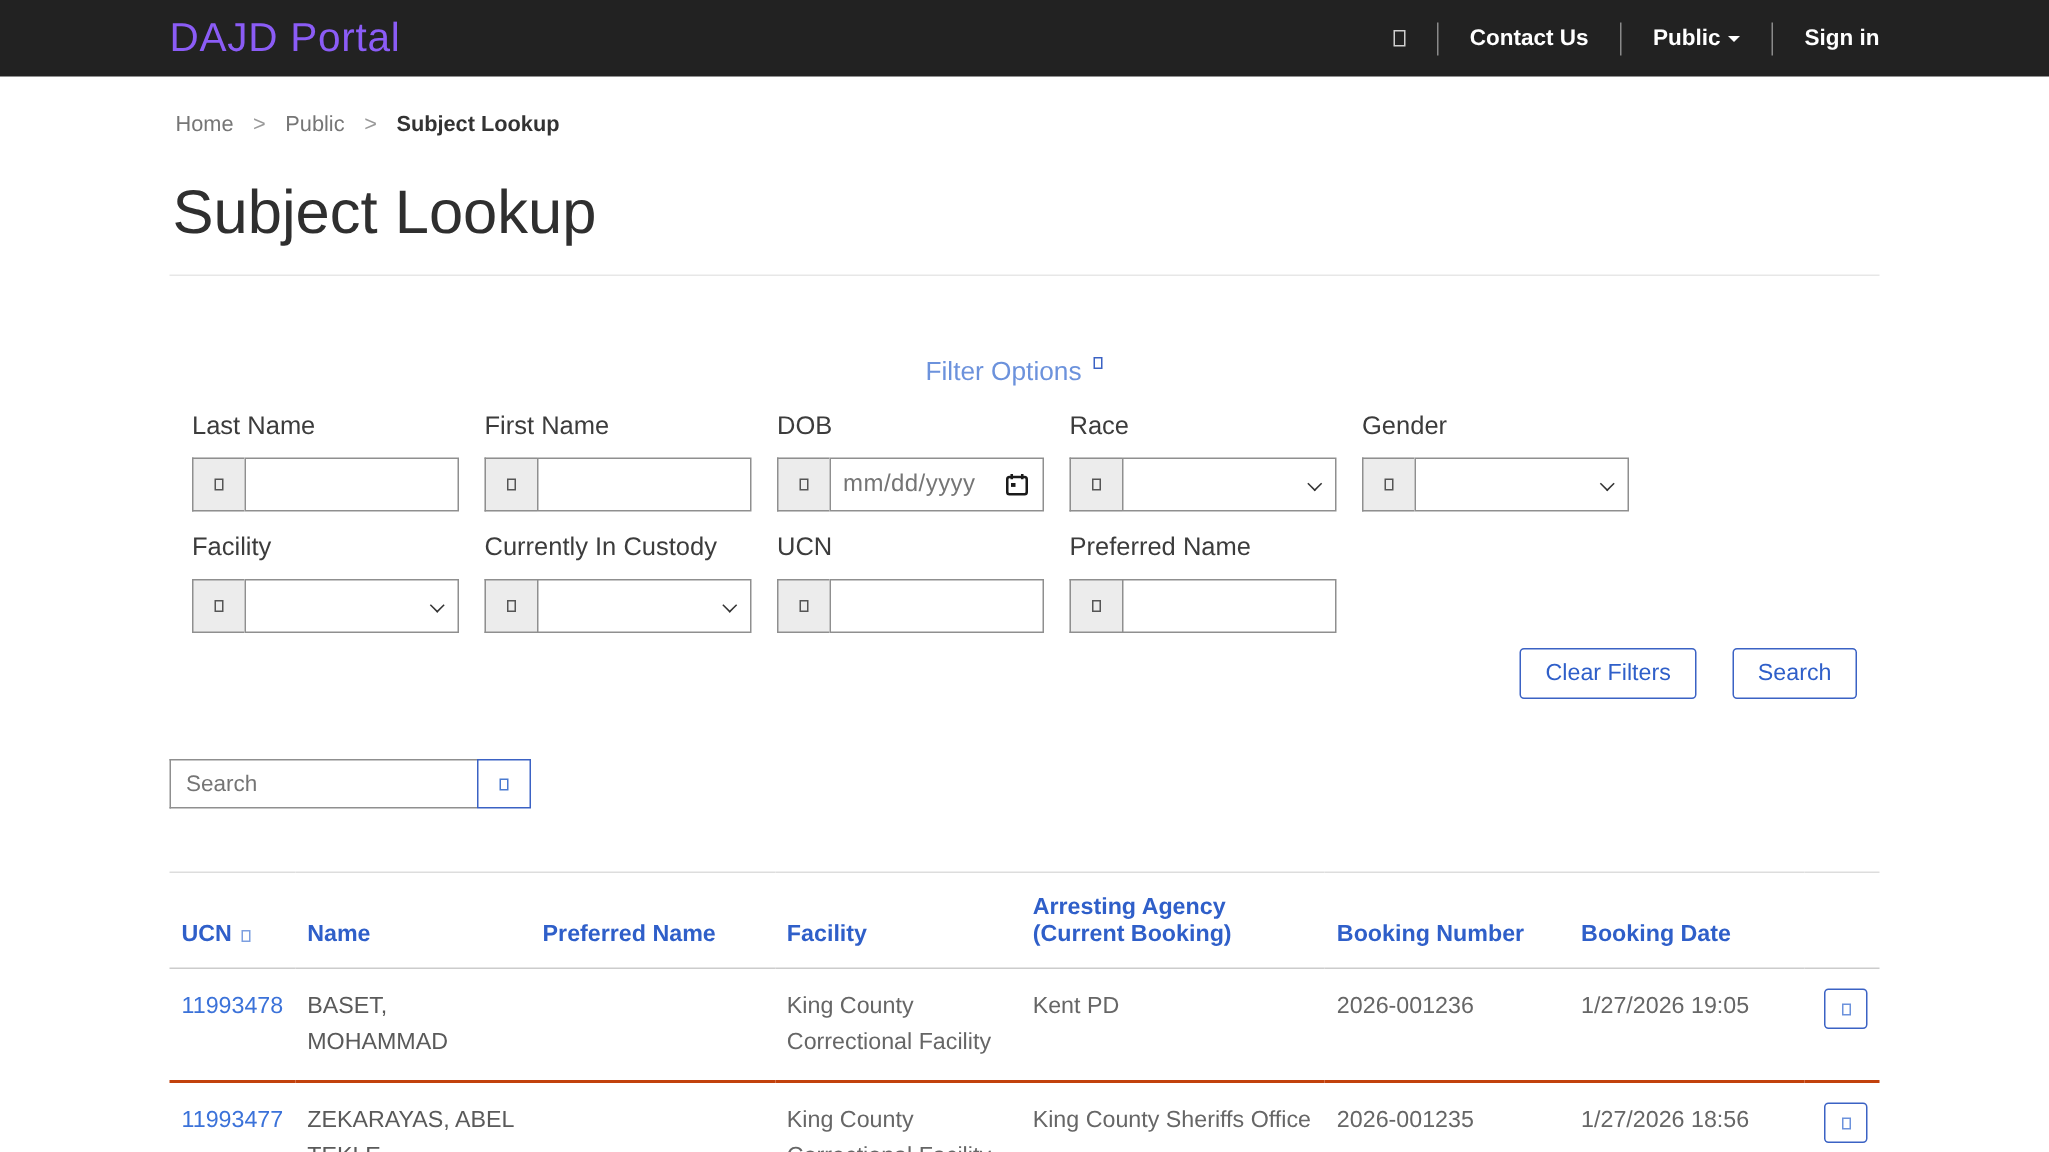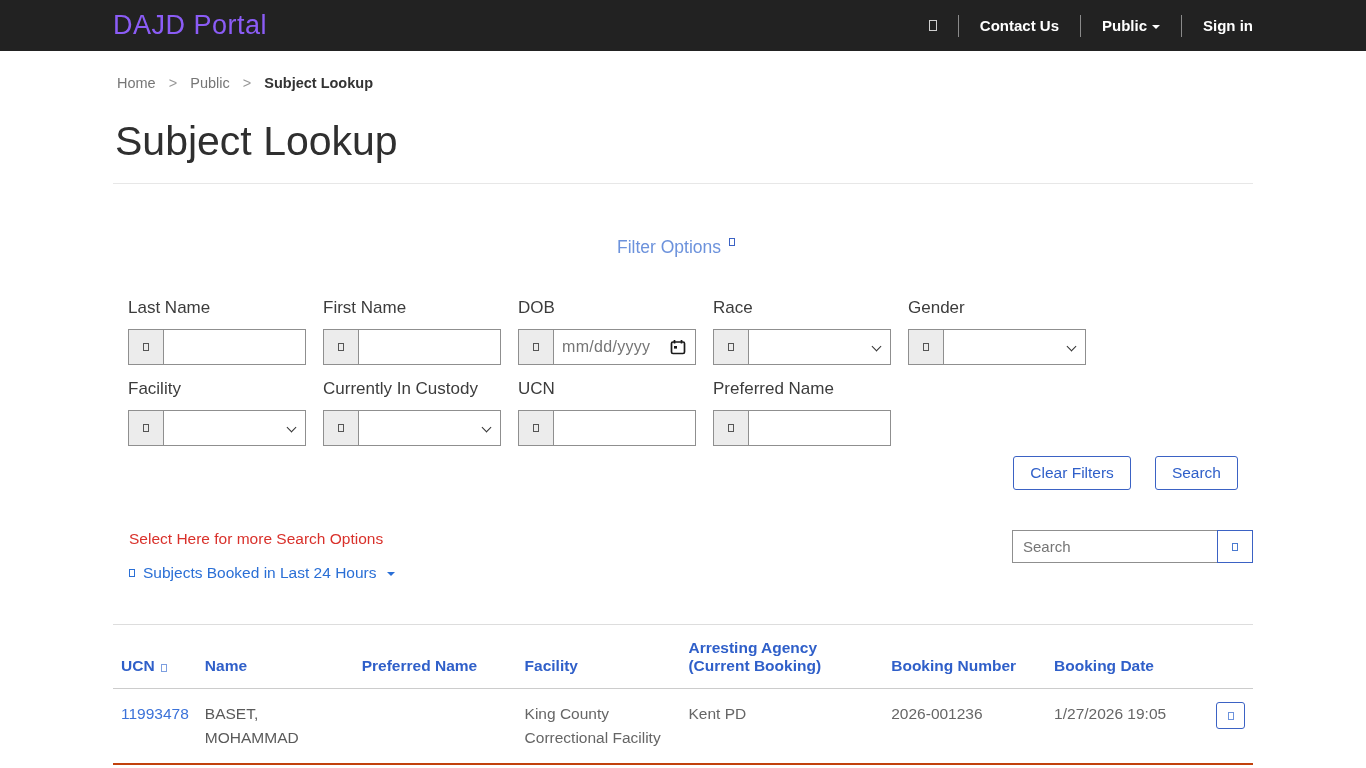--- a/index.html
+++ b/index.html
@@ -35,21 +35,21 @@
   
   .filter-row { display:flex; justify-content:center; margin-top:53px; padding-right:14px; }
   .filter-link { color:#6c92dc; font-size:17.5px; text-decoration:none; cursor:pointer; position:relative; }
   .filter-link .tofu { color:#3b62c4; position:relative; top:-7px; margin-left:8px; }
 
   
   .form-area { padding:0 15px; }
   .form-row { display:flex; margin-top:0; }
   .field { width:178px; margin-right:17px; }
   .field-label { font-size:17px; color:#3c3c3c; font-weight:400; margin-bottom:11px; }
-  .row1 { margin-top:40px; }
+  .row1 { margin-top:16px; }
   .row2 { margin-top:14px; }
   .input-group { display:flex; height:36px; }
   .addon { width:35px; background:#ececec; border:1px solid #8f8f8f; border-right:none;
            display:flex; align-items:center; justify-content:center; color:#555; }
   .control { flex:1; border:1px solid #8f8f8f; background:#fff; display:flex;
              align-items:center; padding:0 8px; font-size:15px; position:relative; cursor:text; }
   .control input { border:none; outline:none; width:100%; font-size:15px;
                    font-family:inherit; background:transparent; }
   .control.select { cursor:pointer; }
   .chevron { position:absolute; right:10px; top:13px; width:7px; height:7px;
@@ -243,28 +243,20 @@
       </div>
     </div>
 
     <div class="btn-row">
       <button class="btn">Clear Filters</button>
       <button class="btn">Search</button>
     </div>
   </div>
 
   <div class="mid-section">
-    <div class="mid-left">
-      <div class="more-options">Select Here for more Search Options</div>
-      <a class="booked-link">
-        <span class="tofu sm"></span>
-        <span>Subjects Booked in Last 24 Hours</span>
-        <span class="caret-down"></span>
-      </a>
-    </div>
     <div class="table-search">
       <input type="text" placeholder="Search" style="">
       <button class="search-btn">
           <span class="tofu sm"></span>
         </button>
     </div>
   </div>
 
   <table>
     <colgroup>

